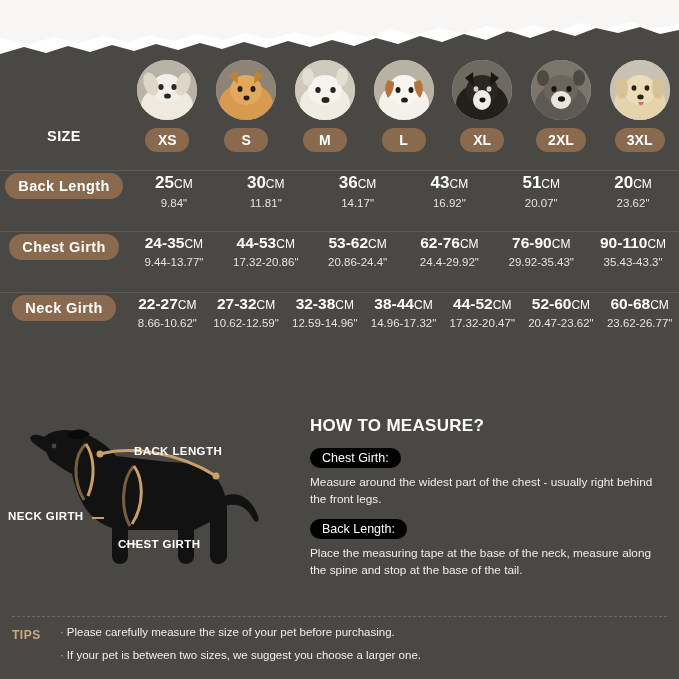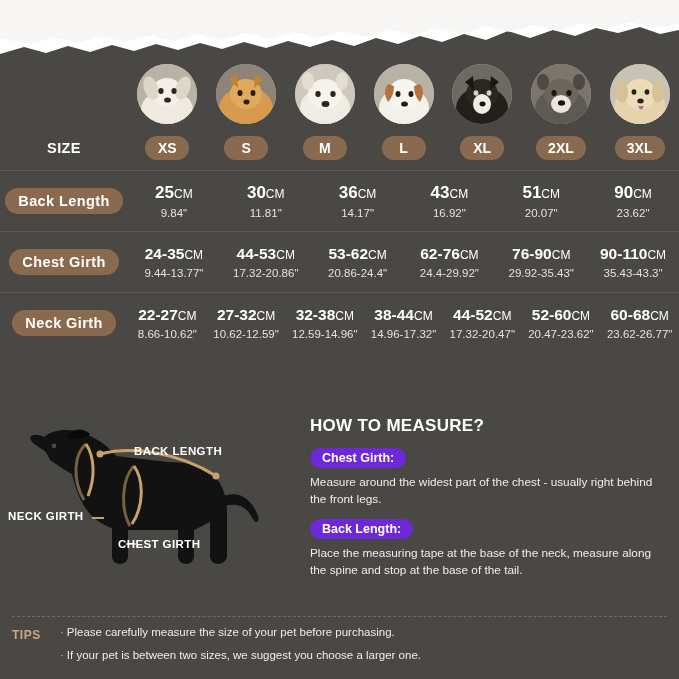--- a/index.html
+++ b/index.html
@@ -18,21 +18,21 @@
   
   .torn-top {
     position: absolute; top: 0; left: 0; width: 679px; height: 60px;
     z-index: 5;
   }
   
   .table {
     position: absolute;
     top: 56px; left: 0; width: 679px;
   }
-  .row { display: flex; align-items: center; }
+  .row { display: flex; }
   .rowlabel {
     width: 128px; flex: 0 0 128px;
     text-align: center;
     font-size: 14.5px;
     font-weight: bold;
     letter-spacing: .4px;
   }
   .pill {
     display: inline-block;
     background: #8a6a4f;
@@ -107,25 +107,25 @@
     position: absolute; left: 310px; top: 12px; width: 360px;
   }
   .howto h2 {
     font-size: 17px;
     font-weight: bold;
     letter-spacing: .3px;
     margin-bottom: 12px;
   }
   .htitle {
     display: inline-block;
-    background: #6d28d9;
+    background: #000000;
     border-radius: 12px;
     padding: 3px 12px;
     font-size: 12.5px;
-    font-weight: bold;
+    font-weight: normal;
     margin-bottom: 6px;
   }
   .hbody {
     font-size: 11.8px;
     line-height: 1.45;
     color: #f0ece7;
     margin-bottom: 11px;
   }
   
   .dashed {
@@ -307,21 +307,21 @@
           </div>
         <div class="cell">
             <div class="mline1"><span>43</span><span class="u">CM</span></div>
             <div class="mline2">16.92"</div>
           </div>
         <div class="cell">
             <div class="mline1"><span>51</span><span class="u">CM</span></div>
             <div class="mline2">20.07"</div>
           </div>
         <div class="cell">
-            <div class="mline1"><span>90</span><span class="u">CM</span></div>
+            <div class="mline1"><span>20</span><span class="u">CM</span></div>
             <div class="mline2">23.62"</div>
           </div>
       </div>
     </div>
 
     <div class="divider"></div>
 
     <div class="row measrow msmall">
       <div class="rowlabel"><span class="pill">Chest Girth</span></div>
       <div class="cells">

